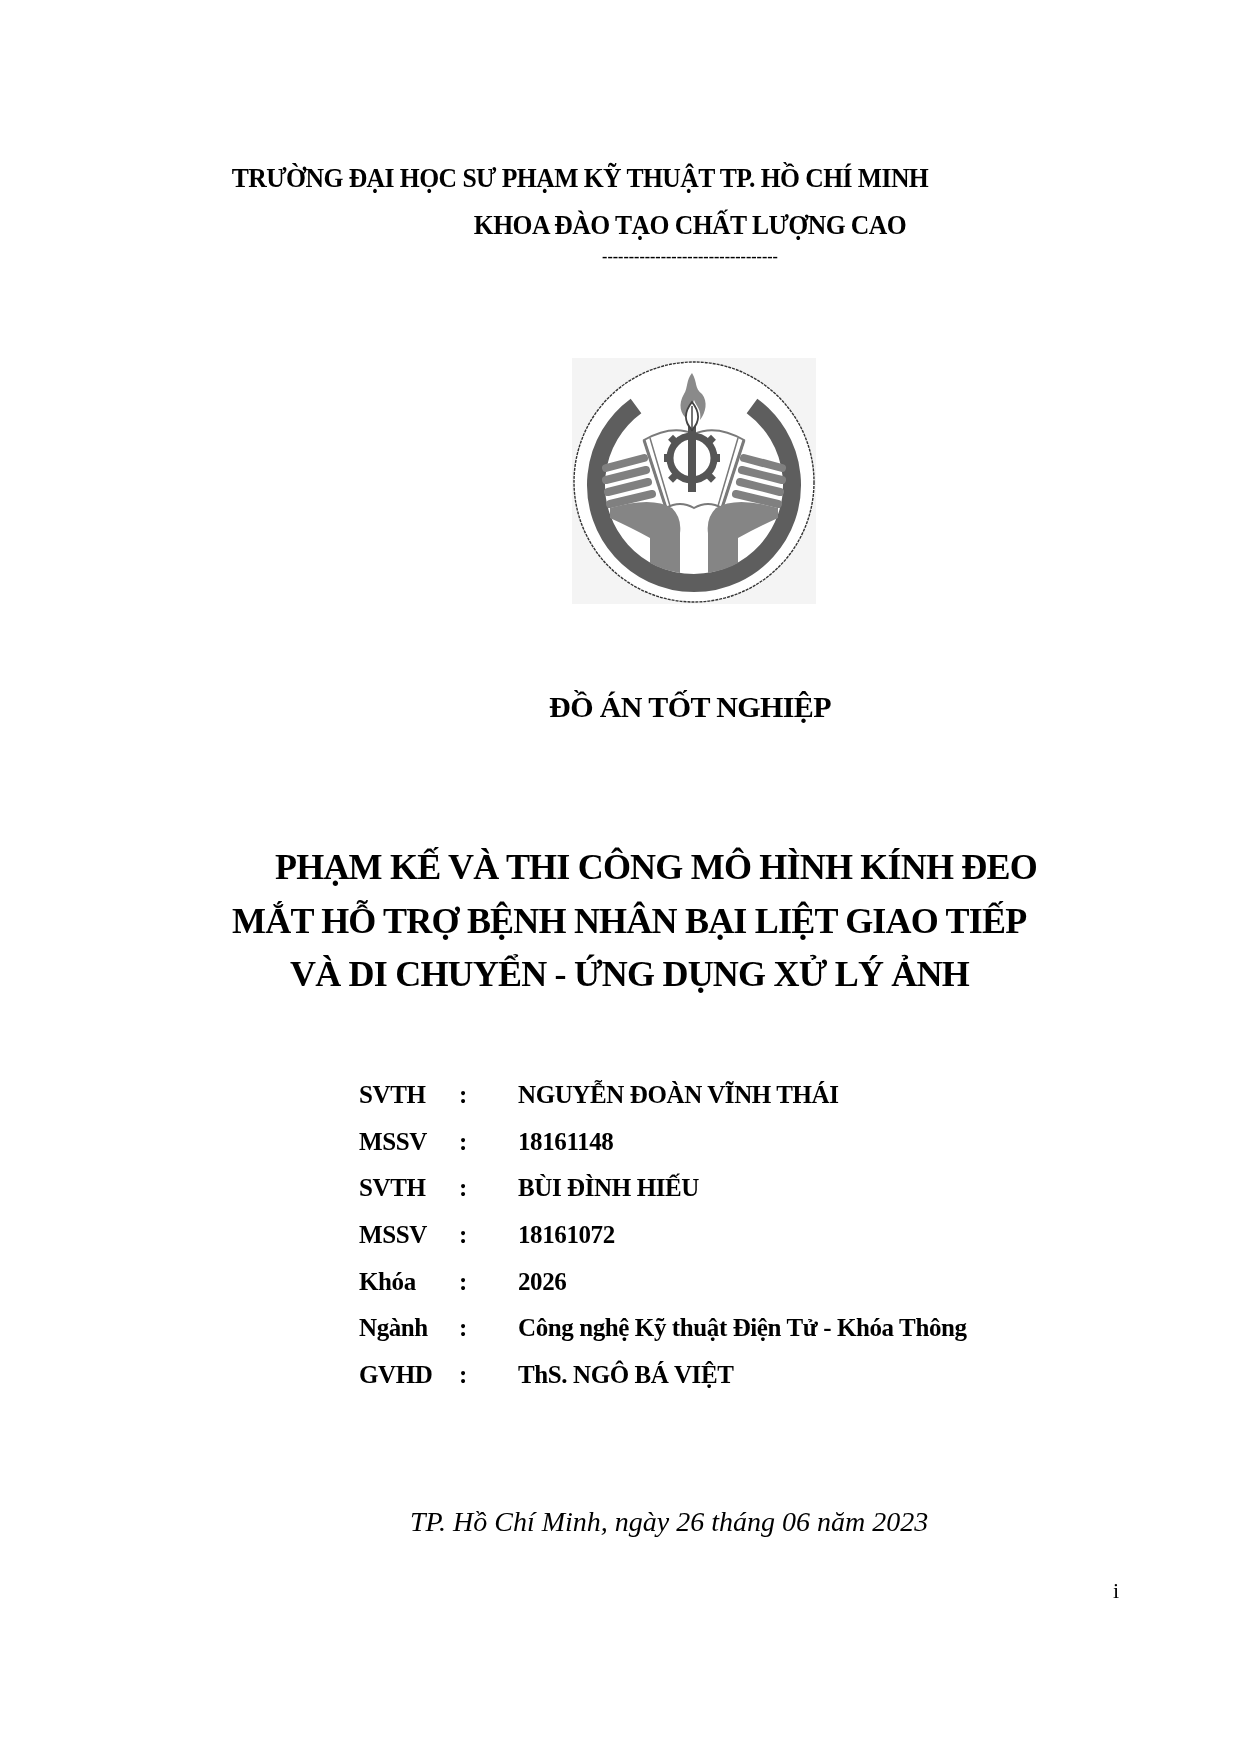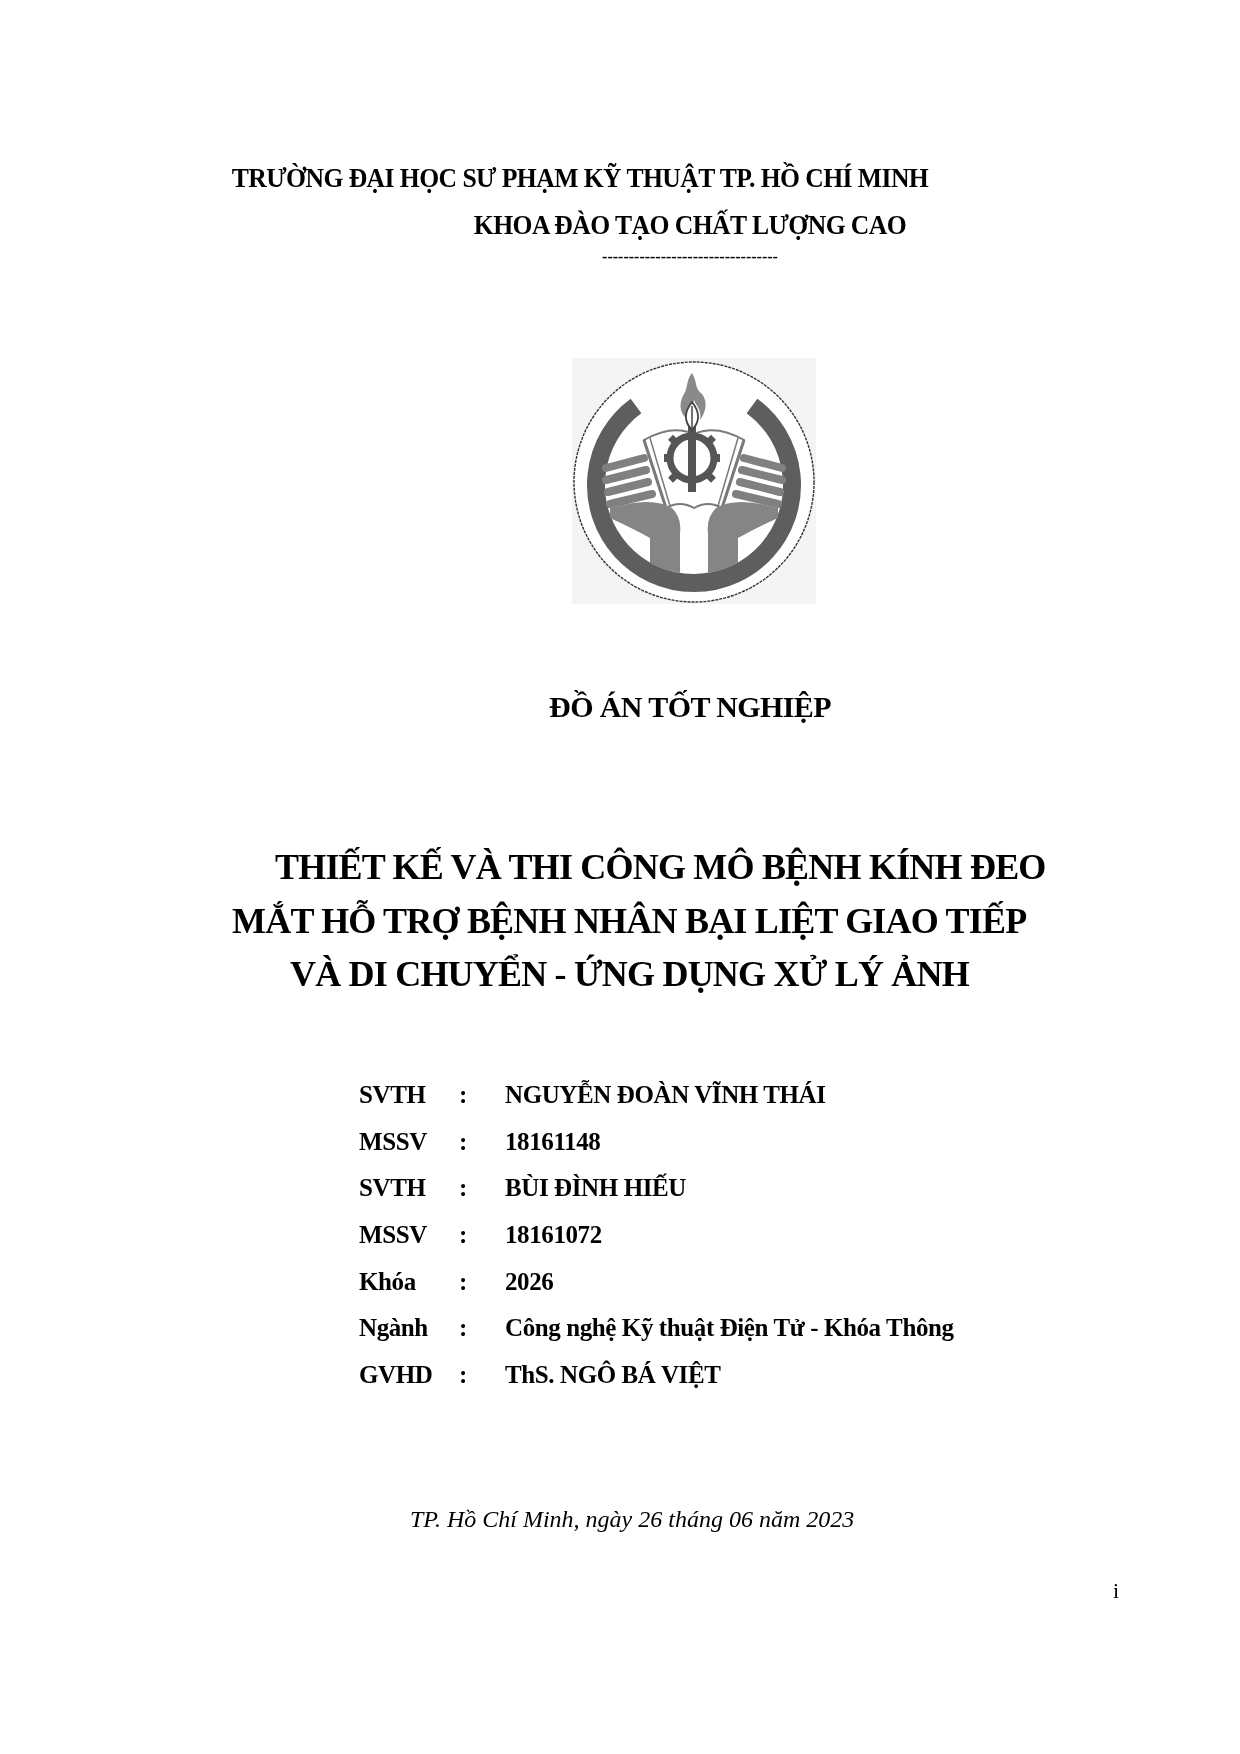--- a/index.html
+++ b/index.html
@@ -67,27 +67,27 @@
       position: absolute;
       left: 343px;
       height: 40px;
       font-weight: bold;
       font-size: 25px;
       white-space: nowrap;
       letter-spacing: -0.4px;
     }
     .info-row .lbl { position: absolute; left: 16px; top: 0; }
     .info-row .colon { position: absolute; left: 116px; top: 0; }
-    .info-row .val { position: absolute; left: 162px; top: 0; }
+    .info-row .val { position: absolute; left: 175px; top: 0; }
 
     #date-line {
       top: 1506px;
       left: 410px;
       font-style: italic;
-      font-size: 24px;
+      font-size: 28px;
       white-space: nowrap;
       position: absolute;
     }
     #page-number {
       position: absolute;
       left: 1113px;
       top: 1578px;
       font-size: 22px;
     }
   </style>
@@ -145,21 +145,21 @@
     </g>
 
     <path d="M 38 150 Q 80 138 100 150 Q 110 160 108 175 L 108 215 Q 90 212 78 205 L 78 180 Q 60 170 38 160 Z" fill="#858585"></path>
 
     <path d="M 206 150 Q 164 138 144 150 Q 134 160 136 175 L 136 215 Q 154 212 166 205 L 166 180 Q 184 170 206 160 Z" fill="#858585"></path>
   </svg>
 </div>
 
 <div id="doc-type" class="center-line">ĐỒ ÁN TỐT NGHIỆP</div>
 
-<div id="title-1" class="title-line">THIẾT KẾ VÀ THI CÔNG MÔ BỆNH KÍNH ĐEO</div>
+<div id="title-1" class="title-line">PHẠM KẾ VÀ THI CÔNG MÔ HÌNH KÍNH ĐEO</div>
 <div id="title-2" class="title-line">MẮT HỖ TRỢ BỆNH NHÂN BẠI LIỆT GIAO TIẾP</div>
 <div id="title-3" class="title-line">VÀ DI CHUYỂN - ỨNG DỤNG XỬ LÝ ẢNH</div>
 
 <div class="info-row" style="top:1081px;">
   <span class="lbl">SVTH</span>
   <span class="colon">:</span>
   <span class="val">NGUYỄN ĐOÀN VĨNH THÁI</span>
 </div>
 <div class="info-row" style="top:1128px;">
   <span class="lbl">MSSV</span>

